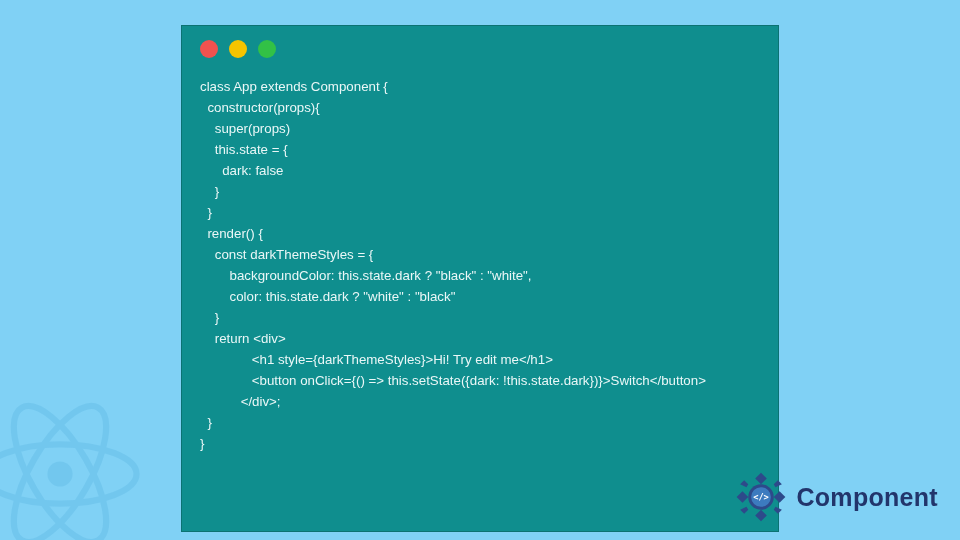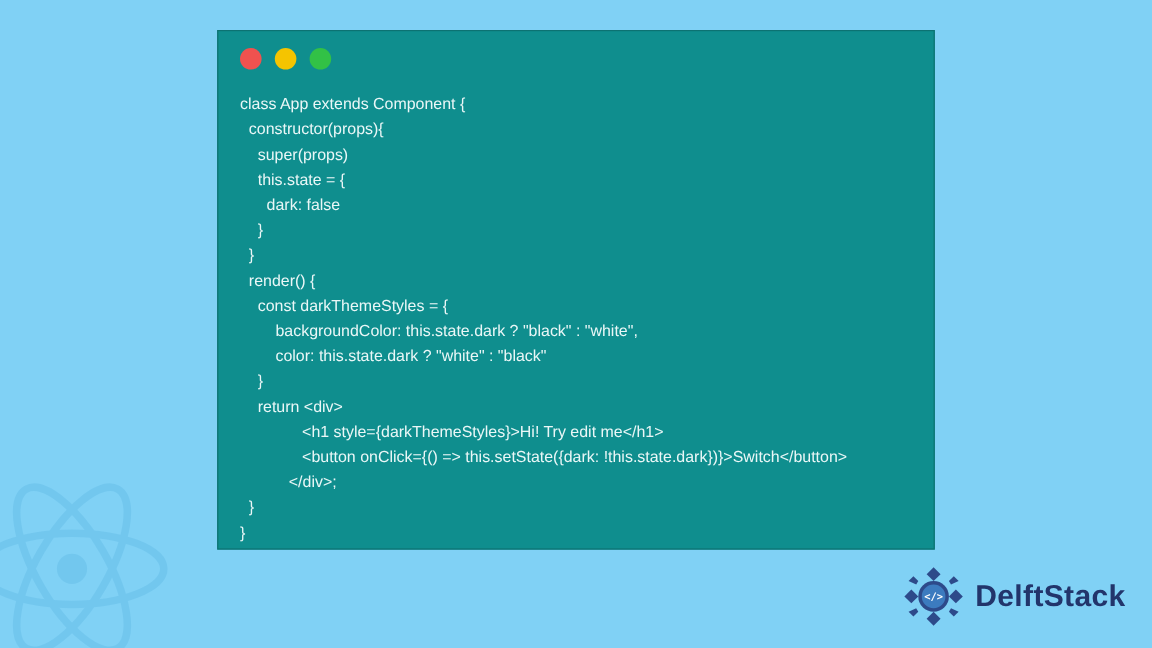--- a/index.html
+++ b/index.html
@@ -7,21 +7,21 @@
   body {
     background: #80d1f5;
     font-family: "Segoe UI", Arial, sans-serif;
     position: relative;
   }
   .code-window {
     position: absolute;
     left: 181px;
     top: 25px;
     width: 598px;
-    height: 433px;
+    height: 507px;
     background: #0f8e8e;
     border: 1px solid #0c7272;
   }
   .traffic-lights {
     display: flex;
     gap: 11px;
     padding: 14px 0 0 18px;
   }
   .dot {
     width: 18px;
@@ -118,14 +118,14 @@
       <polygon points="42,0 32,10 22,0 32,-10" fill="#2d4a8a"></polygon>
       <polygon points="29,-29 36,-22 25,-17 22,-22" fill="#2d4a8a"></polygon>
       <polygon points="-29,29 -36,22 -25,17 -22,22" fill="#2d4a8a"></polygon>
       <polygon points="29,29 36,22 25,17 22,22" fill="#2d4a8a"></polygon>
       <polygon points="-29,-29 -36,-22 -25,-17 -22,-22" fill="#2d4a8a"></polygon>
       <circle r="22" fill="#2d4a8a"></circle>
       <circle r="17" fill="#3c7bbf"></circle>
       <text x="0" y="5" text-anchor="middle" font-size="15" font-family="monospace" font-weight="bold" fill="#ffffff">&lt;/&gt;</text>
     </g>
   </svg>
-  <span class="brand-text">DelftStack</span>
+  <span class="brand-text">Component</span>
 </div>
 
 </body></html>

